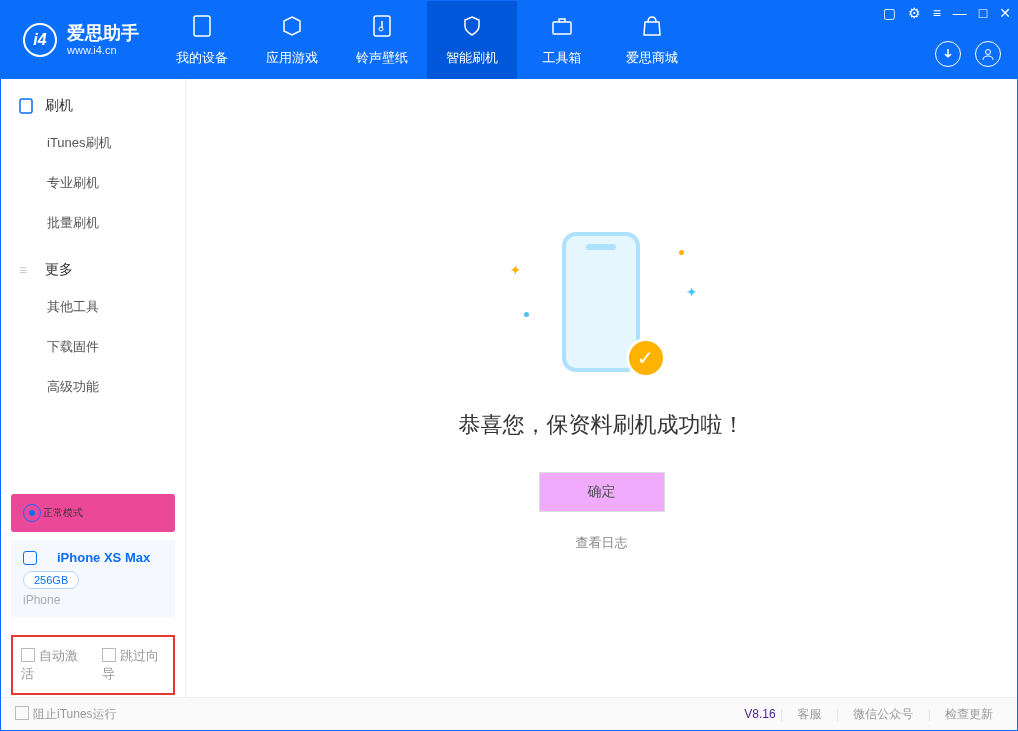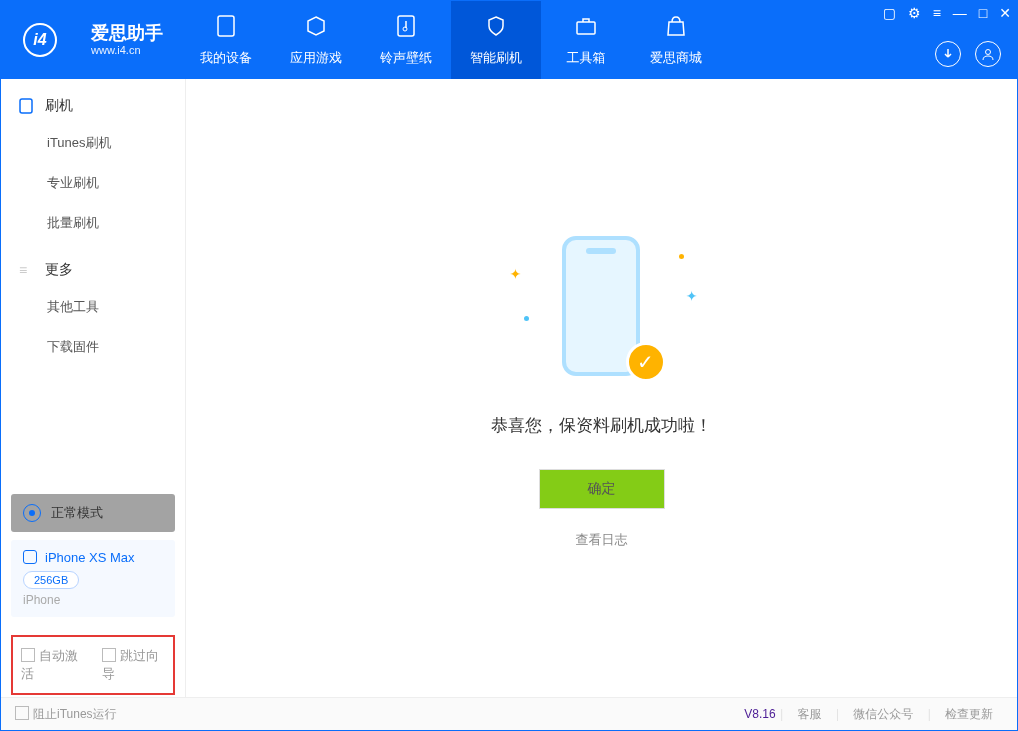--- a/index.html
+++ b/index.html
@@ -1,62 +1,62 @@
 <!DOCTYPE html>
 <html><head>
 <meta charset="utf-8">
 <style>
 * { margin: 0; padding: 0; box-sizing: border-box; font-family: "Microsoft YaHei", sans-serif; }
 body { background: #fff; width: 1018px; height: 731px; overflow: hidden; border: 1px solid #0a6efa; position: relative; }
 
 .header { background: #0a6efa; height: 78px; display: flex; position: relative; }
-.logo-block { display: flex; align-items: center; padding: 0 18px 0 22px; color: #fff; gap: 24px; }
+.logo-block { display: flex; align-items: center; padding: 0 18px 0 22px; color: #fff; }
 .logo-circle { width: 34px; height: 34px; border: 2px solid #fff; border-radius: 50%; display:flex; align-items:center; justify-content:center; margin-right: 10px; font-size: 16px; font-weight: bold; font-style: italic; }
 .logo-name { font-size: 18px; font-weight: bold; line-height: 1.1; }
 .logo-url { font-size: 11px; opacity: .9; }
 .tabs { display: flex; align-items: stretch; }
 .tab { width: 90px; color: #fff; display: flex; flex-direction: column; align-items: center; justify-content: center; font-size: 13px; gap: 11px; cursor: pointer; position:relative; }
 .tab.active { background: #0057d9; }
 .tab .ico { width:24px; height:24px; display:flex; align-items:center; justify-content:center; }
 .win-ctrls { position: absolute; right: 6px; top: 4px; display: flex; gap: 12px; color: #fff; font-size: 14px; }
 .win-ctrls span, .win-ctrls svg { cursor:pointer; }
 .header-right-icons { position:absolute; right: 16px; bottom: 12px; display:flex; gap:14px; }
 .circle-btn { width:26px; height:26px; border:1.5px solid #fff; border-radius:50%; display:flex; align-items:center; justify-content:center; color:#fff; cursor:pointer; }
 
 .main { display:flex; height: 626px; }
 .sidebar { width: 185px; border-right: 1px solid #eee; display:flex; flex-direction:column; }
 .side-section { padding-top: 18px; }
 .side-head { display:flex; align-items:center; gap:10px; padding: 0 18px 8px; color:#333; font-size:14px; }
 .side-head .sh-icon { color:#0a6efa; width:16px; display:flex; }
 .side-item { padding: 11px 0 11px 46px; font-size: 13px; color:#555; cursor:pointer; }
 .side-item.active { color:#0a6efa; }
 .side-spacer { flex:1; }
-.mode-box { margin: 8px 10px; background:#a3a3a3; border-radius:3px; padding:10px 12px; display:flex; align-items:center; gap:10px; color:#333; font-size:13px; }
+.mode-box { margin: 8px 10px; background:#ec4899; border-radius:3px; padding:10px 12px; display:flex; align-items:center; gap:2px; color:#333; font-size:10px; }
 .mode-icon { width:18px; height:18px; border:1.5px solid #0a6efa; border-radius:50%; display:flex; align-items:center; justify-content:center; }
 .device-box { margin: 0 10px 10px; background:#f5f9ff; border-radius:3px; padding:10px 12px; }
-.device-name { color:#0a6efa; font-size:13px; font-weight:normal; display:flex; align-items:flex-start; gap:8px; }
+.device-name { color:#0a6efa; font-size:13px; font-weight:bold; display:flex; align-items:flex-end; gap:20px; }
 .phone-ico { width:14px; height:14px; border:1.5px solid #0a6efa; border-radius:3px; }
 .storage-pill { display:inline-block; margin-top:6px; background:#fff; border:1px solid #b8d4ff; color:#0a6efa; font-size:11px; padding:2px 10px; border-radius:10px; }
 .device-type { color:#aaa; font-size:12px; margin-top:4px; }
 .checks-row { margin: 8px 10px 10px; padding: 10px 8px; border:2px solid #e53935; display:flex; gap:18px; color:#999; font-size:13px; align-items:center; }
 .chk { width:14px; height:14px; border:1px solid #bbb; display:inline-block; margin-right:4px; vertical-align:-2px; }
 
 .content { flex:1; display:flex; flex-direction:column; align-items:center; justify-content:center; position:relative; }
 .success-ill { width:120px; height:150px; position:relative; margin-bottom: 28px; }
 .phone-shape { width:78px; height:140px; border:4px solid #aee0ff; border-radius:14px; background:#e6f6ff; position:absolute; left:20px; top:0; }
 .phone-shape::before { content:""; position:absolute; top:8px; left:50%; transform:translateX(-50%); width:30px; height:6px; background:#aee0ff; border-radius:3px; }
 .badge { position:absolute; right:-4px; bottom:4px; width:40px; height:40px; background:#ffb300; border-radius:50%; border:3px solid #fff; display:flex; align-items:center; justify-content:center; color:#fff; font-size:20px; }
 .sparkle { position:absolute; color:#ffb300; font-size:14px; }
 .sp1 { left:-32px; top:30px; }
 .sp2 { right:-36px; top:52px; color:#4fc3f7; }
 .dot { width:5px; height:5px; border-radius:50%; position:absolute; }
 .d1 { background:#4fc3f7; left:-18px; top:80px; }
 .d2 { background:#ffb300; right:-22px; top:18px; }
-.success-text { font-size:17px; color:#333; margin-bottom: 32px; }
-.ok-btn { border:1px solid #ddd; background:#84cc16; padding: 10px 48px; font-size:14px; color:#555; cursor:pointer; }
+.success-text { font-size:22px; color:#333; margin-bottom: 32px; }
+.ok-btn { border:1px solid #ddd; background:#f0abfc; padding: 10px 48px; font-size:14px; color:#555; cursor:pointer; }
 .log-link { margin-top: 22px; font-size:13px; color:#888; cursor:pointer; }
 
 .footer { position:absolute; left:0; right:0; bottom:0; height:27px; border-top:1px solid #eee; background:#fafafa; display:flex; align-items:center; font-size:12px; color:#999; padding: 16px 14px; }
 .footer .version { margin-left:auto; color:#4c1d95; }
 .footer .flink { color:#999; padding: 0 10px; cursor:pointer; }
 .footer .sep { color:#ddd; }
 </style>
 </head>
 <body>
 
@@ -160,20 +160,21 @@
       <div class="side-item">专业刷机</div>
       <div class="side-item">批量刷机</div>
     </div>
     <div class="side-section">
       <div class="side-head">
         <span class="sh-icon" style="color:#ccc">≡</span>
         <span>更多</span>
       </div>
       <div class="side-item">其他工具</div>
       <div class="side-item">下载固件</div>
+      <div class="side-item">高级功能</div>
     </div>
     <div class="side-spacer"></div>
     <div class="mode-box">
       <span class="mode-icon">
           <svg width="10" height="10">
             <circle cx="5" cy="5" r="3" fill="#0a6efa"></circle>
           </svg>
         </span>
       <span>正常模式</span>
     </div>

